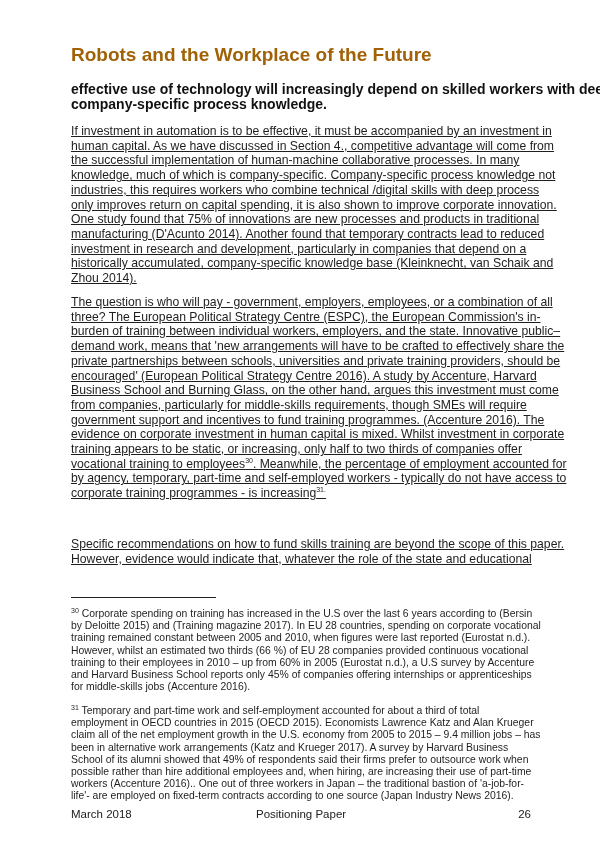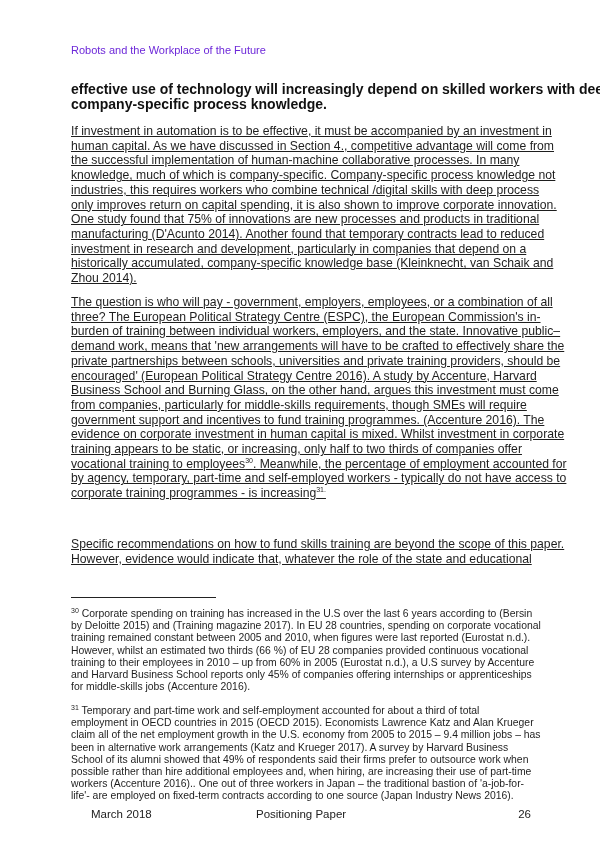--- a/index.html
+++ b/index.html
@@ -1,32 +1,32 @@
 <!DOCTYPE html>
 <html><head>
 <meta charset="utf-8">
 <style>
   html, body { margin: 0; padding: 0; background: #ffffff; }
   body { width: 600px; height: 848px; position: relative; overflow: hidden;
          font-family: "Liberation Sans", sans-serif; color: #1a1a1a; }
   .page { position: absolute; left: 71px; top: 0; width: 462px; }
-  .running-title { position: absolute; top: 44px; left: 0; font-size: 11px; font-weight: normal; color: #6d28d9; white-space: nowrap; }
+  .running-title { position: absolute; top: 44px; left: 0; font-size: 19px; font-weight: bold; color: #a16207; white-space: nowrap; }
   .lead { position: absolute; top: 82px; left: 0; width: 462px; font-size: 14px; font-weight: bold; line-height: 15px; color: #111; }
   .body { position: absolute; left: 0; width: 462px; font-size: 12.2px; line-height: 14.7px; color: #1e1e1e; text-decoration: underline; }
   .p1 { top: 124px; }
   .p2 { top: 295px; }
   .p3 { top: 537px; }
   .line { display: block; white-space: nowrap; }
   sup { font-size: 7px; vertical-align: super; line-height: 0; }
   .rule { position: absolute; top: 597px; left: 0; width: 145px; border-top: 1px solid #222; }
   .fn { position: absolute; left: 0; width: 462px; font-size: 10.4px; line-height: 12.2px; color: #1e1e1e; }
   .fn1 { top: 608px; }
   .fn2 { top: 705px; }
   .footer { position: absolute; top: 808px; left: 0; width: 460px; font-size: 11.5px; color: #222; }
-  .footer .left { position: absolute; left: 0; margin-left: 20px; }
+  .footer .left { position: absolute; left: 0; }
   .footer .center { position: absolute; left: 185px; }
   .footer .right { position: absolute; right: 0; }
 </style>
 </head>
 <body>
 
 <div class="page">
 
   <div class="running-title">Robots and the Workplace of the Future</div>
 

